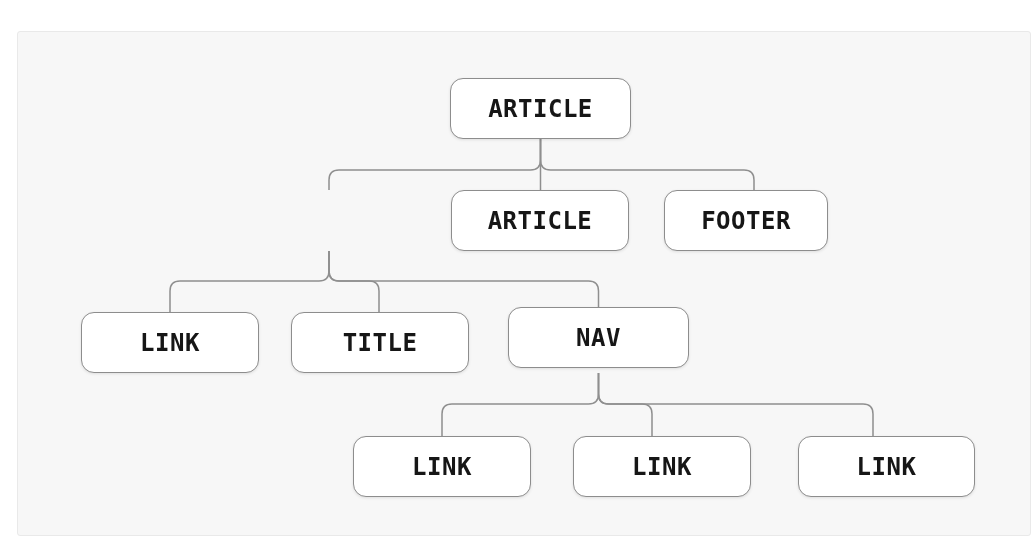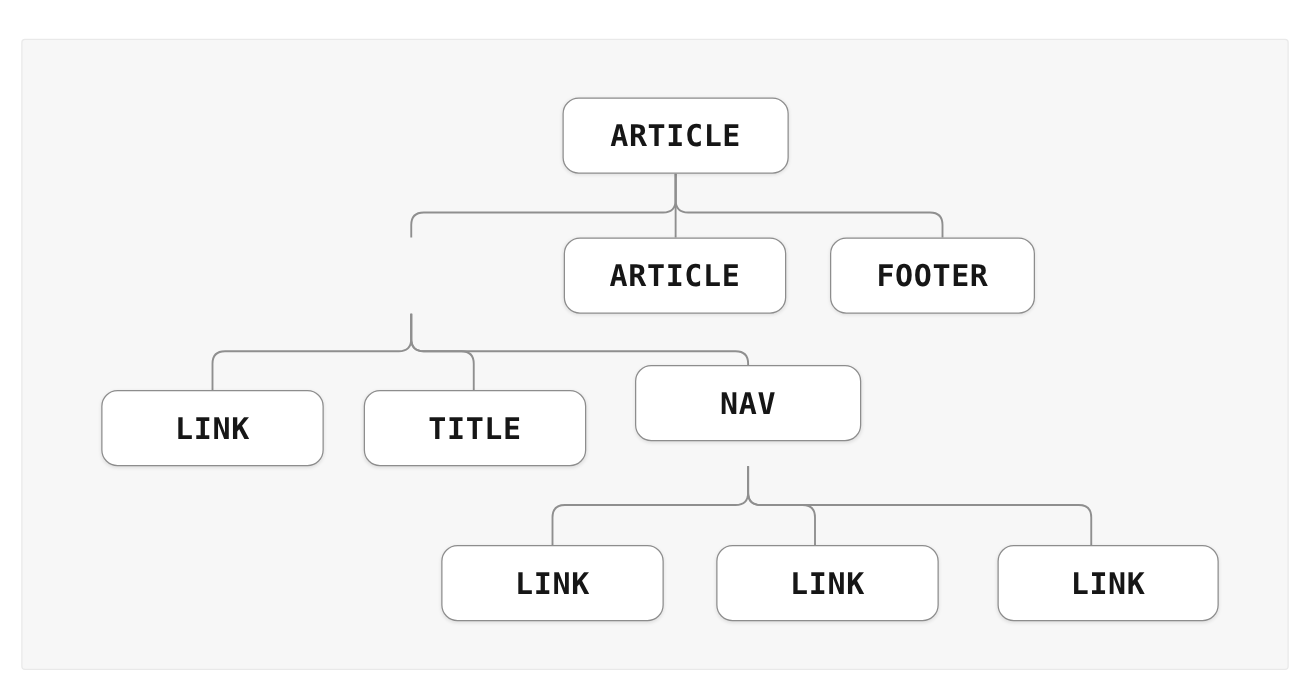--- a/index.html
+++ b/index.html
@@ -90,21 +90,21 @@
       </div>
       <div class="node" style="left: 664px; top: 190px; width: 164px; height: 61px;">
         <span>FOOTER</span>
       </div>
       <div class="node" style="left: 81px; top: 312px; width: 178px; height: 61px;">
         <span>LINK</span>
       </div>
       <div class="node" style="left: 291px; top: 312px; width: 178px; height: 61px;">
         <span>TITLE</span>
       </div>
-      <div class="node" style="left: 508px; top: 292px; width: 181px; height: 61px;">
+      <div class="node" style="left: 508px; top: 307px; width: 181px; height: 61px;">
         <span>NAV</span>
       </div>
       <div class="node" style="left: 353px; top: 436px; width: 178px; height: 61px;">
         <span>LINK</span>
       </div>
       <div class="node" style="left: 573px; top: 436px; width: 178px; height: 61px;">
         <span>LINK</span>
       </div>
       <div class="node" style="left: 798px; top: 436px; width: 177px; height: 61px;">
         <span>LINK</span>

